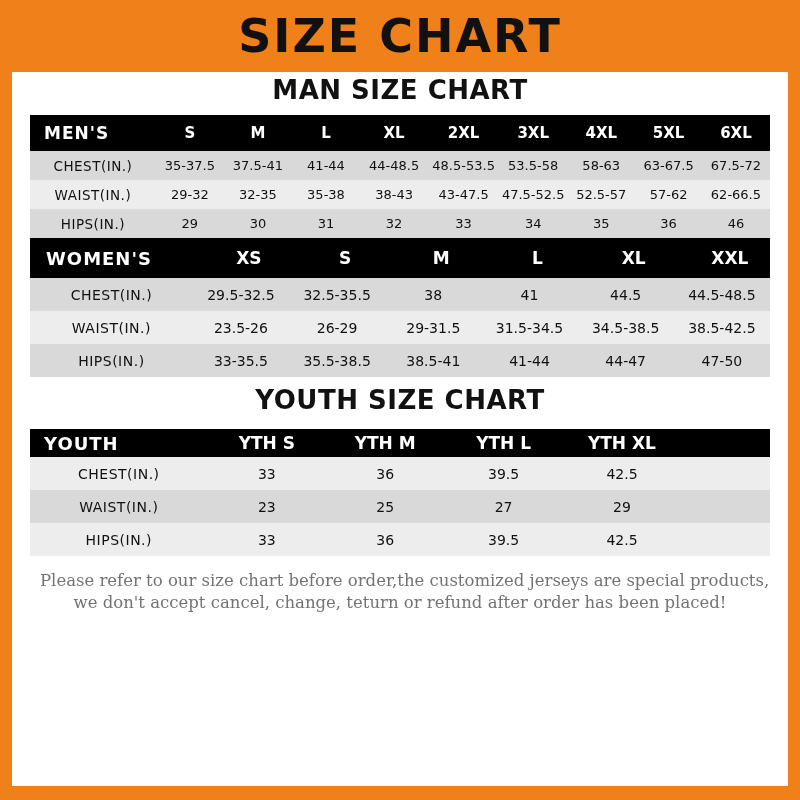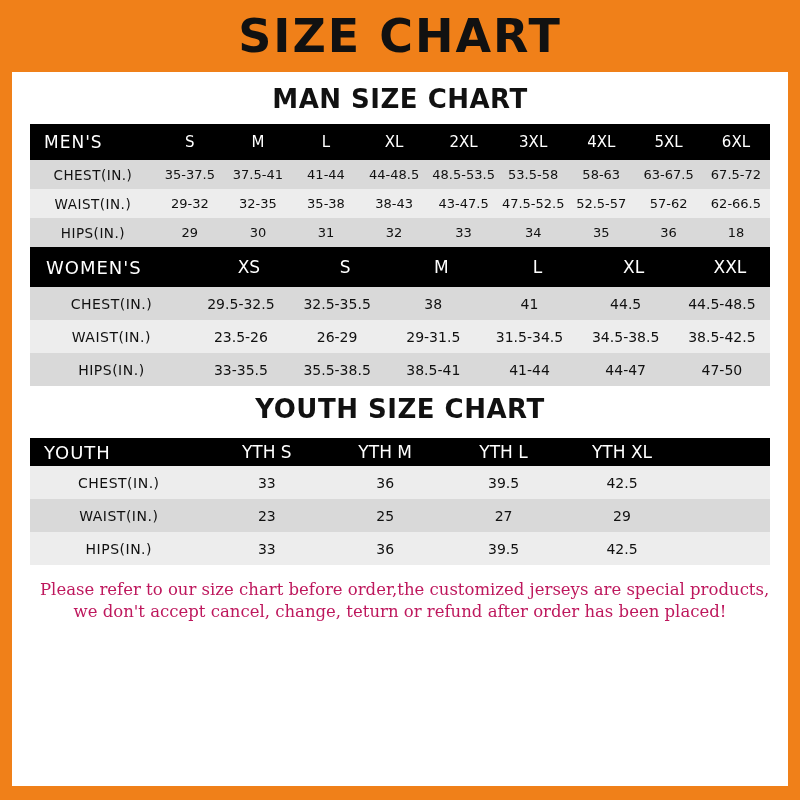--- a/index.html
+++ b/index.html
@@ -46,37 +46,37 @@
     padding: 0 18px;
     box-sizing: border-box;
   }
   .section-title {
     text-align: center;
     font-weight: bold;
     font-size: 26px;
     color: #111111;
     letter-spacing: 0.5px;
   }
-  .s1-title { margin: 12px 0 10px; }
+  .s1-title { margin: 3px 0 10px; }
   .s2-title { margin: 22px 0 12px; }
   .s3-title { margin: 8px 0 14px; }
 
   table {
     width: 100%;
     border-collapse: collapse;
     table-layout: fixed;
   }
   table td, table th {
     padding: 0;
     margin: 0;
   }
   .hdr-row td {
     background: #000000;
     color: #ffffff;
-    font-weight: normal;
+    font-weight: bold;
     text-align: center;
     height: 36px;
     font-size: 15px;
     vertical-align: middle;
   }
   .hdr-row td.label {
     text-align: left;
     padding-left: 14px;
     font-size: 17px;
     letter-spacing: 1px;
@@ -104,21 +104,21 @@
   
   .youth .hdr-row td { height: 28px; font-size: 17px; }
   .youth .hdr-row td.label { font-size: 18px; }
   .youth .body-row td { height: 33px; font-size: 14px; }
   .youth .body-row td.label { font-size: 14px; }
 
   .footer-note {
     margin: 14px 0 0;
     padding: 0 10px 8px;
     text-align: center;
-    color: #be185d;
+    color: #737373;
     font-size: 16.5px;
     line-height: 1.35;
     font-family: "DejaVu Serif", "Liberation Serif", serif;
   }
   .footer-note div { white-space: nowrap; }
   .bottom-bar {
     height: 14px;
     background: #f08019;
     margin: 0 -12px;
     flex: none;
@@ -189,21 +189,21 @@
       <tr class="body-row row-a">
         <td class="label">HIPS(IN.)</td>
         <td>29</td>
         <td>30</td>
         <td>31</td>
         <td>32</td>
         <td>33</td>
         <td>34</td>
         <td>35</td>
         <td>36</td>
-        <td>18</td>
+        <td>46</td>
       </tr>
     </tbody>
       </table>
 
     <table class="women">
       <colgroup>
         <col style="width:22%">
           <col style="width:13%">
           <col style="width:13%">
           <col style="width:13%">

